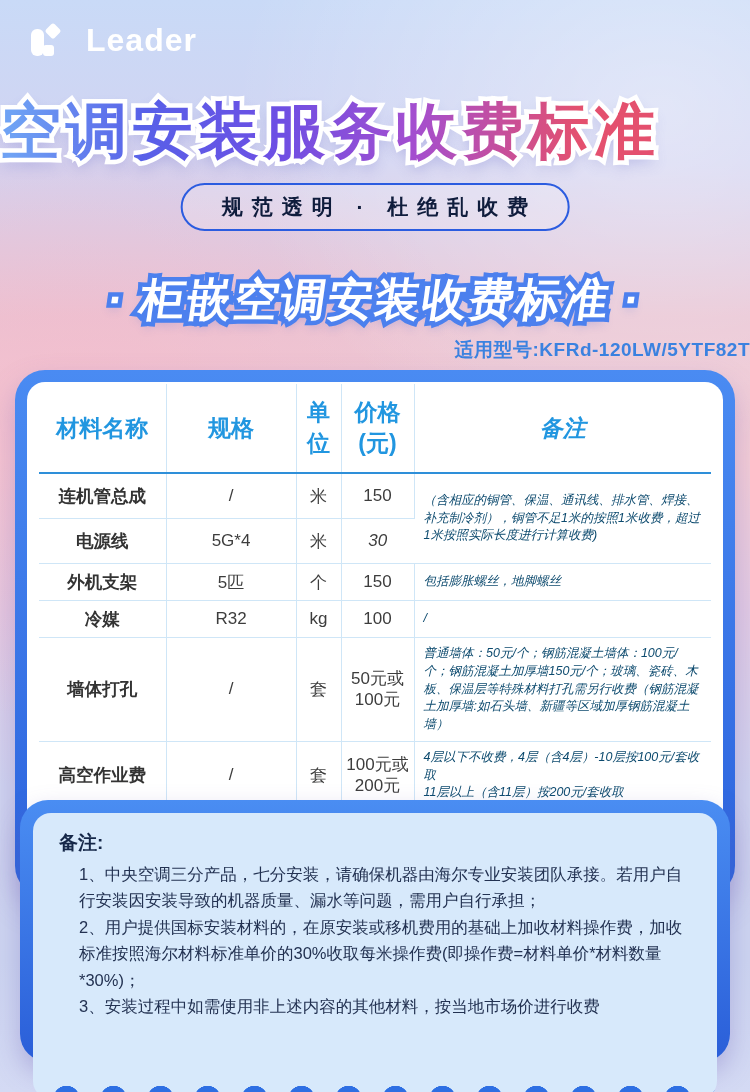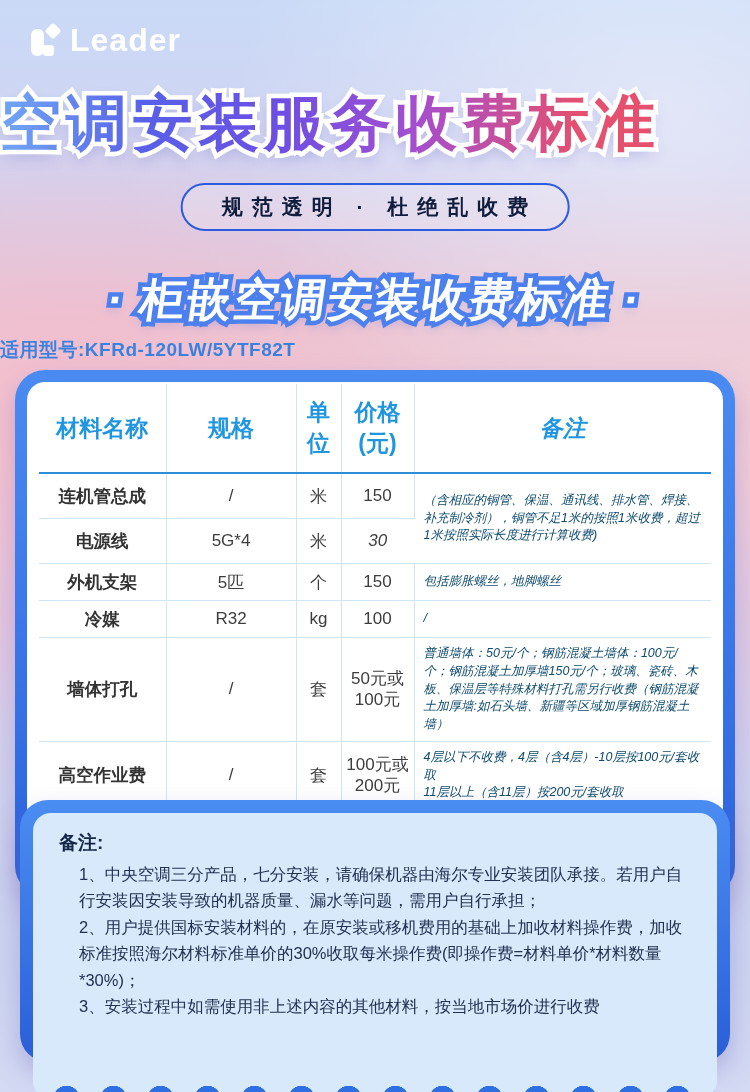--- a/index.html
+++ b/index.html
@@ -11,25 +11,25 @@
     margin: 0 auto;
     overflow: hidden;
     font-family: "Liberation Sans", "DejaVu Sans", sans-serif;
     background:
       radial-gradient(95% 55% at 88% 10%, rgba(255,255,255,0.40), rgba(255,255,255,0) 60%),
       radial-gradient(80% 40% at 10% 38%, rgba(248,182,200,0.55), rgba(248,182,200,0) 70%),
       linear-gradient(180deg, #c9daf7 0%, #d2d3f1 15%, #e9c5d4 29%, #f4cdd6 42%, #e2cbe4 56%, #d0d4f0 72%, #ccd4f0 88%, #d4daf4 100%);
   }
 
   
-  .logo { position: absolute; left: 28px; top: 20px; display: flex; align-items: center; gap: 2px; }
+  .logo { position: absolute; left: 28px; top: 20px; display: flex; align-items: center; gap: 18px; }
   .logo-word { color: #ffffff; font-size: 32px; font-weight: 700; letter-spacing: 1px; line-height: 1; }
 
   
-  .big-title { position: absolute; top: 84px; left: 0; width: 658px; height: 78px; text-align: center;
+  .big-title { position: absolute; top: 92px; left: 0; width: 658px; height: 78px; text-align: center;
                font-size: 61px; font-weight: 800; letter-spacing: 5px; line-height: 78px; white-space: nowrap; }
   .big-title .layer { position: absolute; left: 0; top: 0; width: 100%; }
   .big-title .stroke { -webkit-text-stroke: 9px #ffffff; color: #ffffff;
                        text-shadow: 0 7px 14px rgba(110,110,200,0.45); }
   .big-title .fill {
     background: linear-gradient(92deg, #6FA2F4 2%, #5860E8 22%, #6C4FE4 42%, #A44ECF 63%, #E4506E 88%);
     -webkit-background-clip: text; background-clip: text; color: transparent;
   }
 
   
@@ -40,21 +40,21 @@
 
   
   .section-title { position: absolute; top: 269px; left: 0; width: 750px; height: 62px; text-align: center;
                    font-size: 45px; font-weight: 800; letter-spacing: 2px; line-height: 62px;
                    transform: skewX(-8deg); white-space: nowrap; }
   .section-title .layer { position: absolute; left: 0; top: 0; width: 100%; }
   .section-title .stroke { -webkit-text-stroke: 9px #4c80ee; color: #4c80ee;
                            text-shadow: 0 6px 10px rgba(70,100,210,0.35); }
   .section-title .fill { color: #ffffff; }
 
-  .model { position: absolute; top: 337px; left: 0; width: 750px; text-align: left;
+  .model { position: absolute; top: 337px; left: 0; width: 750px; text-align: right;
            font-size: 19px; font-weight: 600; color: #3b82e0; letter-spacing: 0.5px; }
 
   
   .table-card { position: absolute; left: 15px; top: 370px; width: 720px;
                 border-radius: 30px; padding: 12px 12px 27px;
                 background: linear-gradient(180deg, #4a8bf2 0%, #2b62dd 100%);
                 box-shadow: 0 14px 28px rgba(120,100,180,0.35); }
   .table-inner { position: relative; background: #ffffff; border-radius: 18px;
                  padding: 2px 11px 17px; overflow: hidden; }
   .table-inner::after { content: ""; position: absolute; left: 0; right: 0; bottom: 0; height: 15px;

